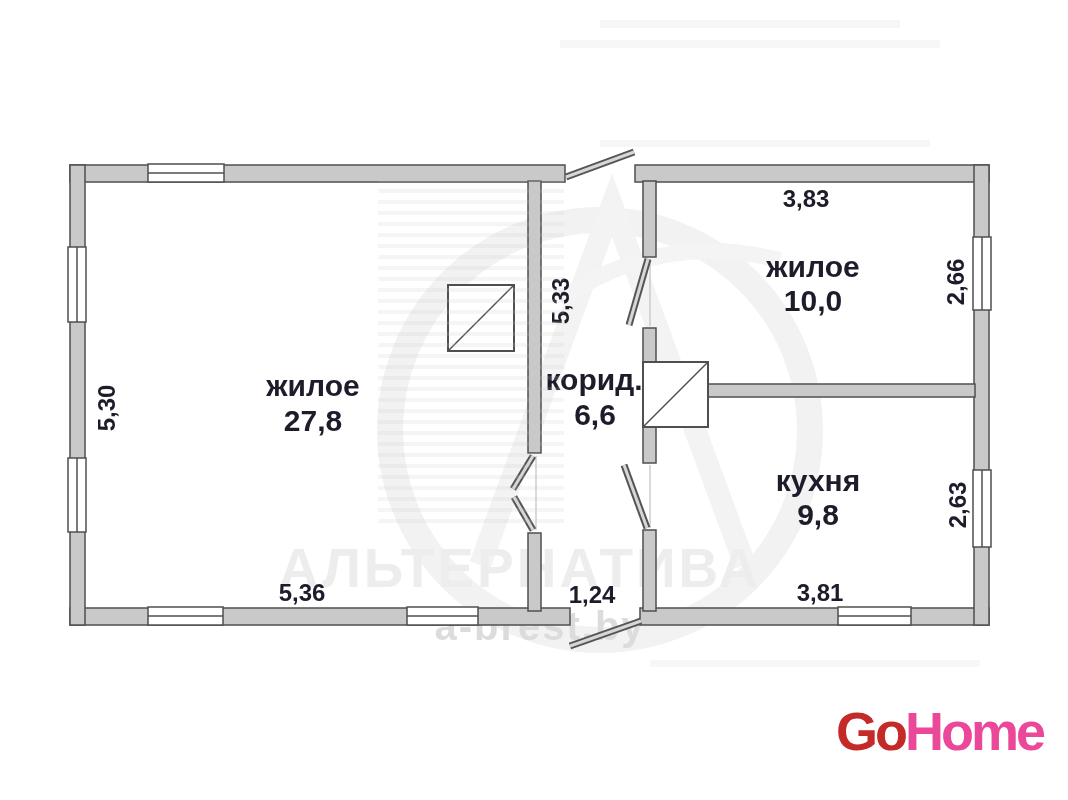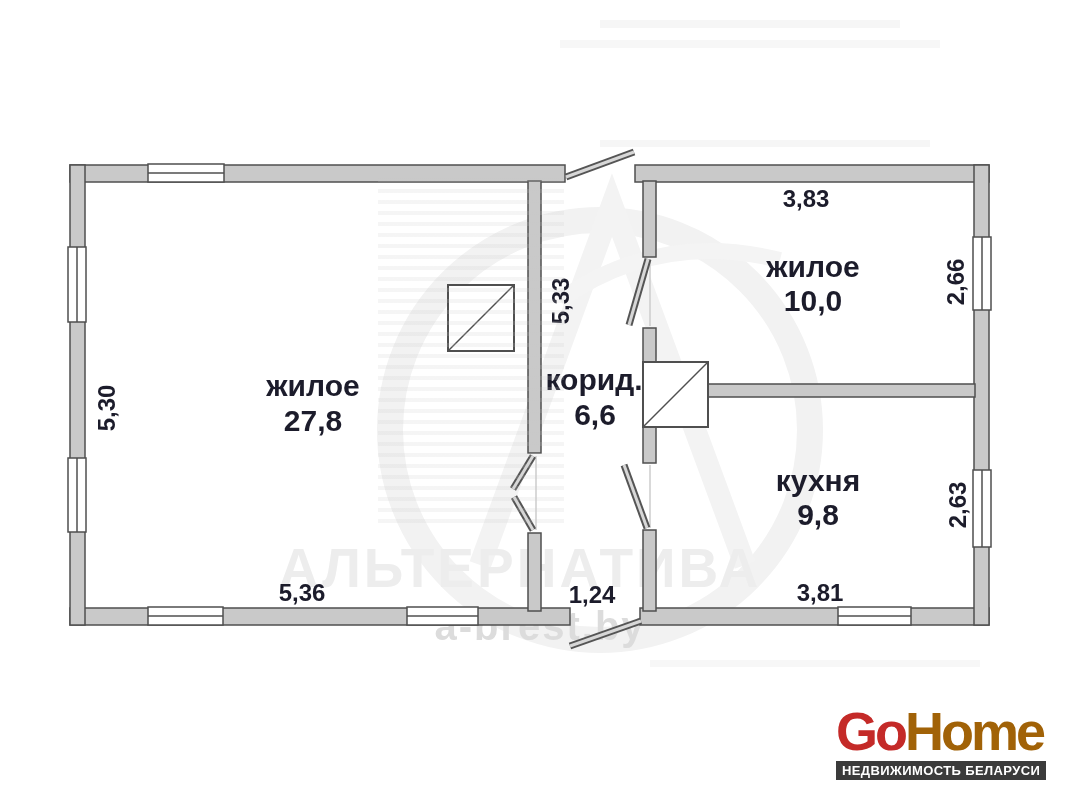--- a/index.html
+++ b/index.html
@@ -26,21 +26,21 @@
     text-align: left;
     line-height: 1;
   }
   .logo-text {
     font-size: 54px;
     font-weight: bold;
     letter-spacing: -3px;
     white-space: nowrap;
   }
   .logo-go   { color: #c42a28; margin-top: 44px; }
-  .logo-home { color: #a16207; text-align: right; }
+  .logo-home { color: #ec4899; text-align: right; }
   .logo-tagline {
     display: inline-block;
     margin-top: 3px;
     background: #3b3b3b;
     color: #ffffff;
     font-size: 13px;
     font-weight: bold;
     letter-spacing: 0.4px;
     padding: 3px 6px 3px 6px;
     white-space: nowrap;
@@ -168,16 +168,15 @@
       <text x="958" y="505" dy="0.35em" text-anchor="middle" class="dim-label" transform="rotate(-90 958 505)">2,63</text>
       <text x="820" y="601" text-anchor="middle" class="dim-label">3,81</text>
     </g>
   </svg>
 
   <div class="stripes"></div>
 
   
   <div class="logo">
     <div class="logo-text"><span class="logo-go">Go</span><span class="logo-home">Home</span></div>
-    <div class="logo-tagline">НЕДВИЖИМОСТЬ БЕЛАРУСИ</div>
   </div>
 
 </div>
 
 </body></html>

